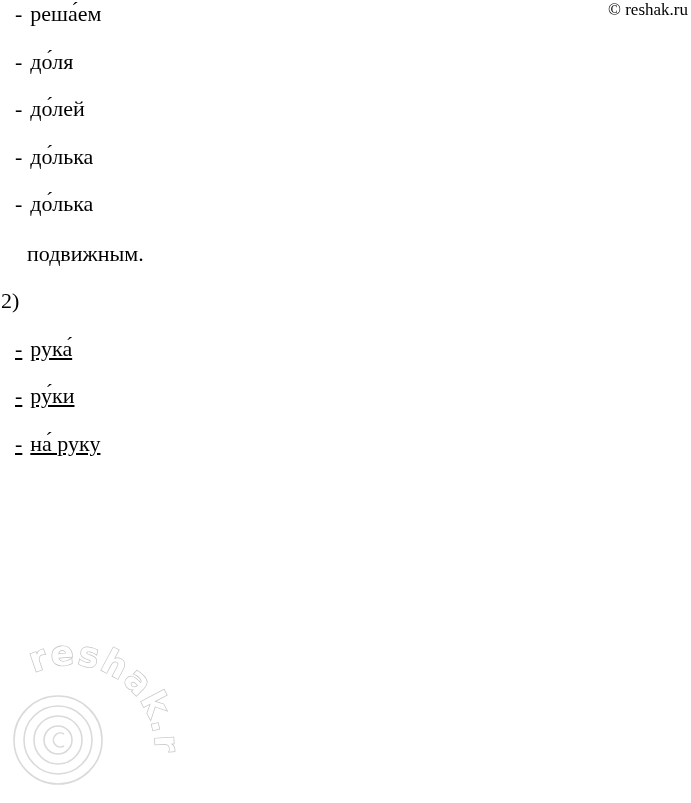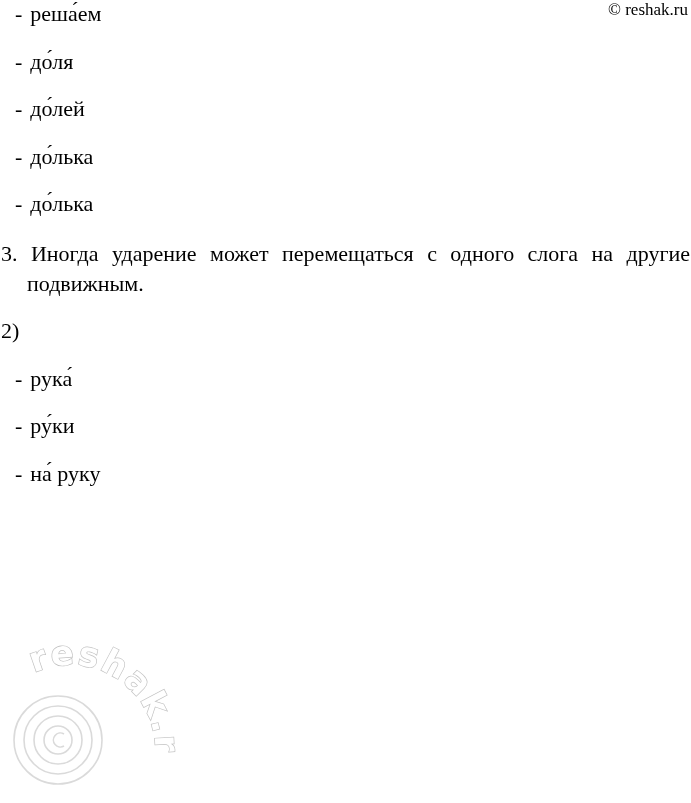--- a/index.html
+++ b/index.html
@@ -54,21 +54,21 @@
     line-height: 30px;
     text-align: justify;
     text-align-last: justify;
   }
   .note-line:last-child { text-align-last: left; padding-left: 26px; }
   .sub-label {
     position: relative; z-index: 1;
     margin-top: 19px;
     line-height: 26px;
   }
-  .list2 { margin-top: 22px; }
+  .list2 { margin-top: 22px; text-decoration: underline; }
 </style>
 </head>
 <body>
 
 <div class="page">
 
   <svg class="watermark" viewBox="0 0 240 203" width="240" height="203" xmlns="http://www.w3.org/2000/svg">
     <g fill="none" stroke-width="1.6" stroke="#dadada">
       <circle cx="58" cy="140" r="44"></circle>
       <circle cx="58" cy="140" r="34"></circle>
@@ -86,21 +86,20 @@
 
   <div class="list">
       <div class="word-row"><span class="marker">-</span><span class="word">реша́ем</span></div>
       <div class="word-row"><span class="marker">-</span><span class="word">до́ля</span></div>
       <div class="word-row"><span class="marker">-</span><span class="word">до́лей</span></div>
       <div class="word-row"><span class="marker">-</span><span class="word">до́лька</span></div>
       <div class="word-row"><span class="marker">-</span><span class="word">до́лька</span></div>
     </div>
 
   <div class="note">
-      <div class="note-line">3. Иногда ударение может перемещаться с одного слога на другие</div>
       <div class="note-line">подвижным.</div>
     </div>
 
   <div class="sub-label">2)</div>
 
   <div class="list list2">
       <div class="word-row"><span class="marker">-</span><span class="word">рука́</span></div>
       <div class="word-row"><span class="marker">-</span><span class="word">ру́ки</span></div>
       <div class="word-row"><span class="marker">-</span><span class="word">на́ руку</span></div>
     </div>

